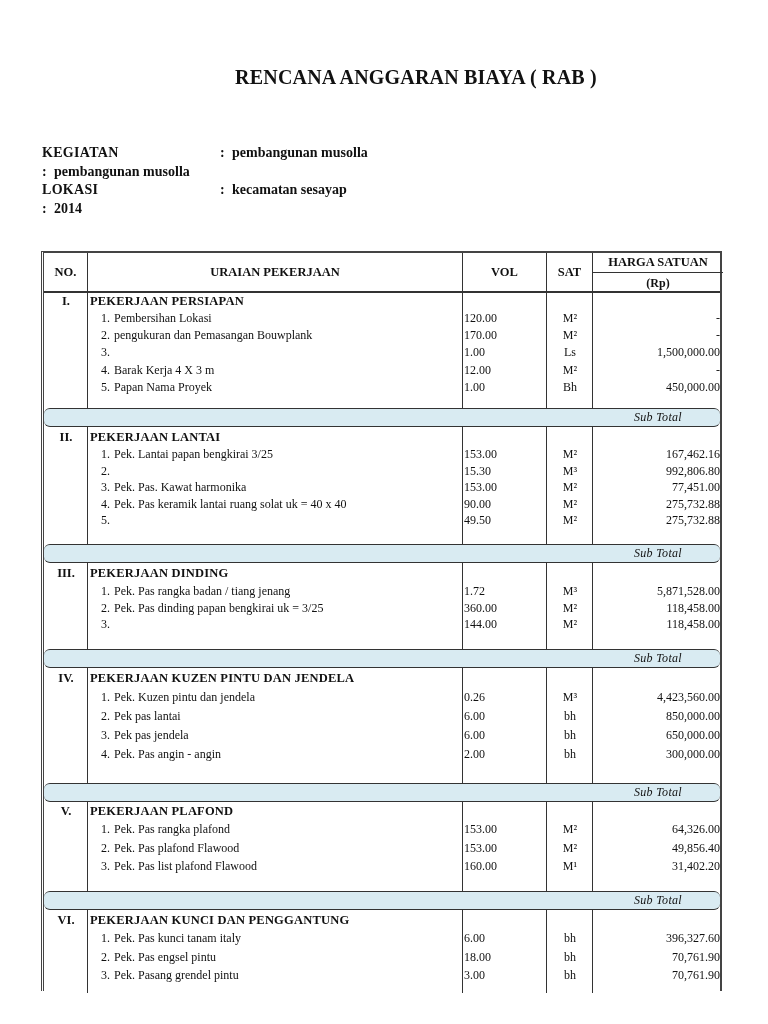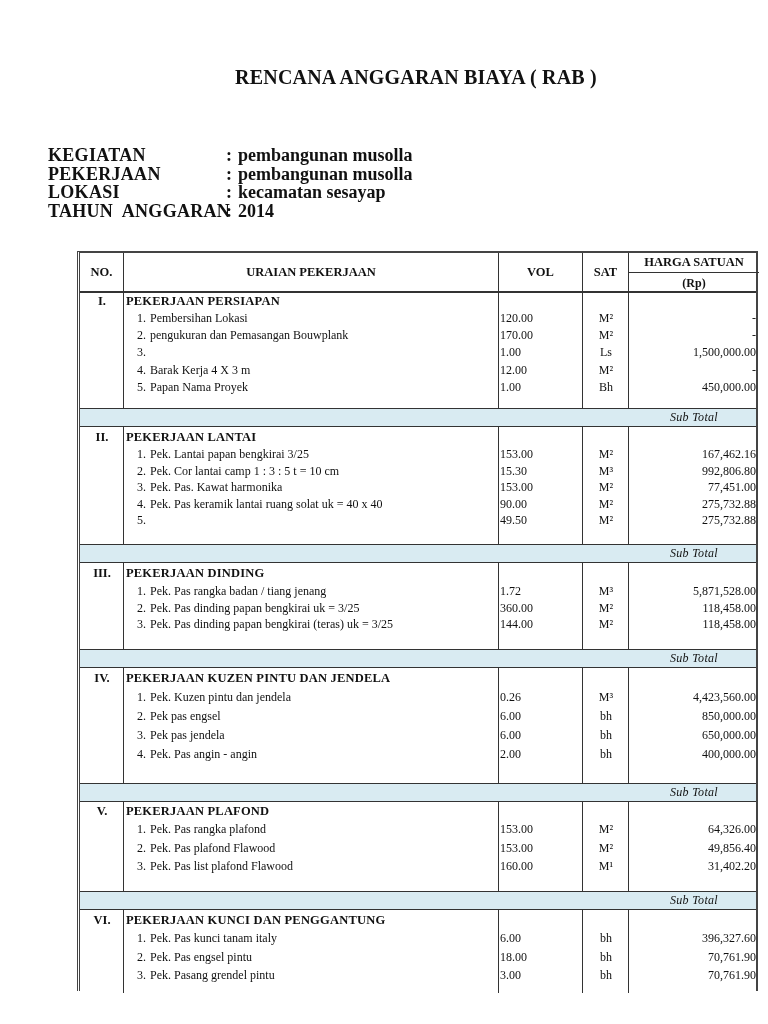--- a/index.html
+++ b/index.html
@@ -1,69 +1,67 @@
 <!DOCTYPE html>
 <html><head>
 <meta charset="utf-8">
 <style>
   html, body { margin:0; padding:0; background:#ffffff; }
   body { width:768px; height:1024px; position:relative; overflow:hidden;
          font-family:"Liberation Serif","DejaVu Serif",serif; color:#111; }
   .title { position:absolute; left:0; width:768px; top:66px; text-align:center;
            font-size:20px; font-weight:bold; letter-spacing:0.2px; padding-left:64px; box-sizing:border-box; }
-  .meta { position:absolute; left:48px; top:145px; font-size:18px; font-weight:bold; }
+  .meta { position:absolute; left:42px; top:145px; font-size:14px; font-weight:bold; }
   .meta-row { height:18.5px; display:flex; }
   .meta-label { width:178px; letter-spacing:0.3px; }
   .meta-colon { width:12px; }
   .table-wrap { position:absolute; left:41px; top:251px; width:681px; height:740px;
-                border-left:3px double #444; border-top:2px solid #444; border-right:2px solid #444; box-sizing:border-box;margin-left:36px; }
+                border-left:3px double #444; border-top:2px solid #444; border-right:2px solid #444; box-sizing:border-box; }
   .hdr { position:absolute; left:0; top:0; width:100%; height:38px; border-bottom:2px solid #333; }
   .vline { position:absolute; top:0; width:0; border-left:1.5px solid #333; }
   .hdr-cell { position:absolute; top:0; height:38px; display:flex; align-items:center; justify-content:center;
               font-size:12.5px; font-weight:bold; }
   .hdr-harga { position:absolute; left:549px; top:0; width:130px; height:22px; }
   .hdr-harga .top { height:19px; border-bottom:1.5px solid #333; font-size:12.5px; font-weight:bold; text-align:center; line-height:18px; }
   .hdr-harga .bot { height:18px; font-size:12px; font-weight:bold; text-align:center; line-height:20px; }
   .section { position:absolute; left:0; width:100%; }
   .sec-no { position:absolute; left:0; width:44px; text-align:center; font-size:12.5px; font-weight:bold; top:2px; }
   .sec-title { position:absolute; left:46px; top:2px; font-size:12.5px; font-weight:bold; letter-spacing:0.2px; }
   .item { position:absolute; left:0; width:100%; font-size:12px; height:17px; line-height:17px; }
   .item .num { position:absolute; left:50px; width:16px; text-align:right; }
   .item .desc { position:absolute; left:70px; }
   .item .vol { position:absolute; left:420px; width:78px; text-align:left; }
   .item .sat { position:absolute; left:505px; width:42px; text-align:center; }
   .item .price { position:absolute; left:552px; width:124px; text-align:right; }
   .subtotal { position:absolute; left:0; width:100%; height:19px; background:#d9ebf2;
-              border-top:1.5px solid #333; border-bottom:1.5px solid #333; box-sizing:border-box; }
+              border-top:1.5px solid #333; border-bottom:1.5px solid #333; box-sizing:border-box;border-radius:6px; }
   .subtotal .label { position:absolute; left:549px; width:130px; text-align:center; font-style:italic;
                      font-size:12px; line-height:17px; letter-spacing:0.3px; }
 </style>
 </head>
 <body>
 
 <div class="title">RENCANA ANGGARAN BIAYA ( RAB )</div>
 
 <div class="meta">
   <div class="meta-row">
     <span class="meta-label">KEGIATAN</span>
     <span class="meta-colon">:</span>
     <span>pembangunan musolla</span>
   </div>
   <div class="meta-row">
-    <span class="meta-label">PEKERJAAN</span>
     <span class="meta-colon">:</span>
     <span>pembangunan musolla</span>
   </div>
   <div class="meta-row">
     <span class="meta-label">LOKASI</span>
     <span class="meta-colon">:</span>
     <span>kecamatan sesayap</span>
   </div>
   <div class="meta-row">
-    <span class="meta-label" style="white-space:pre">TAHUN  ANGGARAN</span>
     <span class="meta-colon">:</span>
     <span>2014</span>
   </div>
 </div>
 
 <div class="table-wrap" id="rab-table">
 
   <div class="vline" style="left:43px;height:740px"></div>
   <div class="vline" style="left:418px;height:740px"></div>
   <div class="vline" style="left:502px;height:740px"></div>
@@ -126,21 +124,20 @@
     </div>
     <div class="item" style="top: 193px;">
       <span class="num">1.</span>
       <span class="desc">Pek. Lantai papan bengkirai 3/25</span>
       <span class="vol">153.00</span>
       <span class="sat">M²</span>
       <span class="price">167,462.16</span>
     </div>
     <div class="item" style="top: 209.5px;">
       <span class="num">2.</span>
-      <span class="desc">Pek. Cor lantai camp 1 : 3 : 5 t = 10 cm</span>
       <span class="vol">15.30</span>
       <span class="sat">M³</span>
       <span class="price">992,806.80</span>
     </div>
     <div class="item" style="top: 226px;">
       <span class="num">3.</span>
       <span class="desc">Pek. Pas. Kawat harmonika</span>
       <span class="vol">153.00</span>
       <span class="sat">M²</span>
       <span class="price">77,451.00</span>
@@ -174,59 +171,58 @@
     </div>
     <div class="item" style="top: 346.5px;">
       <span class="num">2.</span>
       <span class="desc">Pek. Pas dinding papan bengkirai uk = 3/25</span>
       <span class="vol">360.00</span>
       <span class="sat">M²</span>
       <span class="price">118,458.00</span>
     </div>
     <div class="item" style="top: 363px;">
       <span class="num">3.</span>
-      <span class="desc">Pek. Pas dinding papan bengkirai (teras) uk = 3/25</span>
       <span class="vol">144.00</span>
       <span class="sat">M²</span>
       <span class="price">118,458.00</span>
     </div>
     <div class="subtotal" style="top: 396px;">
       <span class="label">Sub Total</span>
     </div>
     <div class="section" style="top: 416px;">
       <div class="sec-no">IV.</div>
       <div class="sec-title">PEKERJAAN KUZEN PINTU DAN JENDELA</div>
     </div>
     <div class="item" style="top: 436px;">
       <span class="num">1.</span>
       <span class="desc">Pek. Kuzen pintu dan jendela</span>
       <span class="vol">0.26</span>
       <span class="sat">M³</span>
       <span class="price">4,423,560.00</span>
     </div>
     <div class="item" style="top: 455px;">
       <span class="num">2.</span>
-      <span class="desc">Pek pas engsel</span>
+      <span class="desc">Pek pas lantai</span>
       <span class="vol">6.00</span>
       <span class="sat">bh</span>
       <span class="price">850,000.00</span>
     </div>
     <div class="item" style="top: 474px;">
       <span class="num">3.</span>
       <span class="desc">Pek pas jendela</span>
       <span class="vol">6.00</span>
       <span class="sat">bh</span>
       <span class="price">650,000.00</span>
     </div>
     <div class="item" style="top: 493px;">
       <span class="num">4.</span>
       <span class="desc">Pek. Pas angin - angin</span>
       <span class="vol">2.00</span>
       <span class="sat">bh</span>
-      <span class="price">400,000.00</span>
+      <span class="price">300,000.00</span>
     </div>
     <div class="subtotal" style="top: 530px;">
       <span class="label">Sub Total</span>
     </div>
     <div class="section" style="top: 549px;">
       <div class="sec-no">V.</div>
       <div class="sec-title">PEKERJAAN PLAFOND</div>
     </div>
     <div class="item" style="top: 568px;">
       <span class="num">1.</span>

